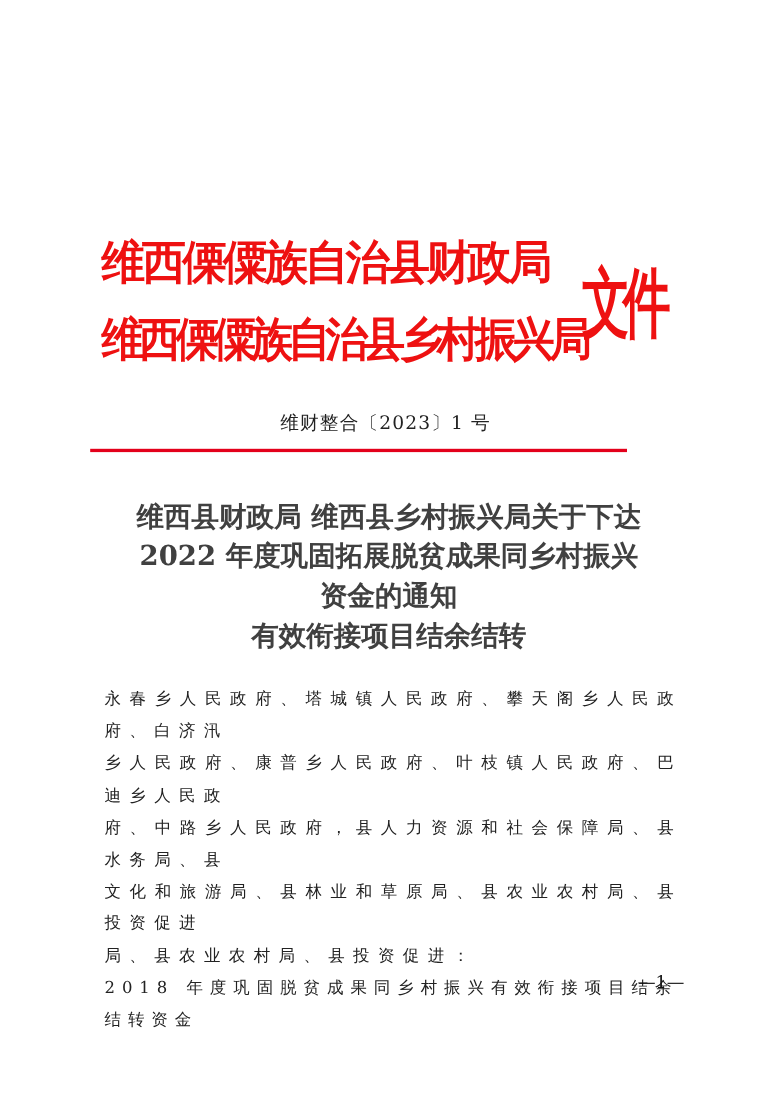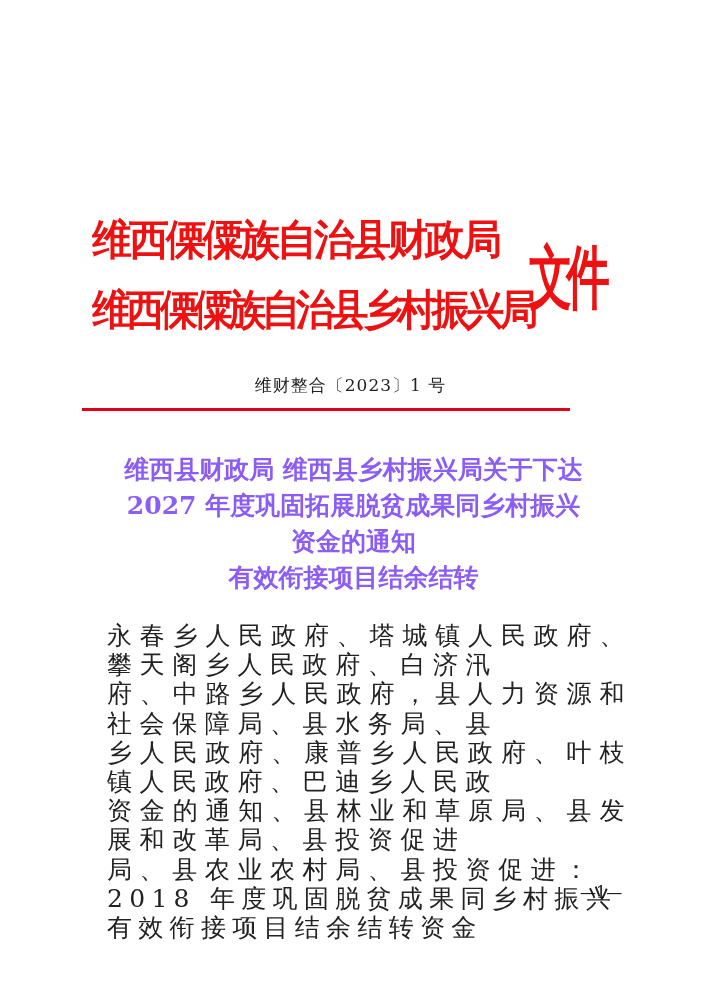--- a/index.html
+++ b/index.html
@@ -103,38 +103,38 @@
     .title {
       position: absolute;
       left: 0;
       width: 707px;
       top: 452px;
       text-align: center;
       font-family: "DejaVu Serif", "Liberation Serif", serif;
       font-weight: bold;
       font-size: 25px;
       line-height: 36px;
-      color: #8b5cf6;
+      color: #404040;
     }
     .title-line {
       display: block;
       white-space: nowrap;
       letter-spacing: 0px;
     }
     .title-line.t1 { margin-left: 0px; letter-spacing: 0px; }
     .title-line.t2 { margin-left: 0px; }
 
     
     .body-text {
       position: absolute;
-      left: 107px;
+      left: 95px;
       top: 621px;
       width: 525px;
       font-family: "DejaVu Serif", "Liberation Serif", serif;
-      font-size: 25px;
+      font-size: 15px;
       line-height: 29.2px;
       color: #222;
     }
     .addressees {
       letter-spacing: 7.6px;
       text-align: justify;
       margin: 0;
     }
     .para {
       margin: 0;
@@ -166,31 +166,31 @@
   </div>
 
   <div class="doc-number">
     <span class="inner">维财整合〔2023〕1 号</span>
   </div>
 
   <div class="red-rule"></div>
 
   <div class="title">
     <span class="title-line t1">维西县财政局  维西县乡村振兴局关于下达</span>
-    <span class="title-line t2">2027 年度巩固拓展脱贫成果同乡村振兴</span>
+    <span class="title-line t2">2022 年度巩固拓展脱贫成果同乡村振兴</span>
     <span class="title-line t4">资金的通知</span>
     <span class="title-line t3">有效衔接项目结余结转</span>
   </div>
 
   <div class="body-text">
     <div class="addressees">
       <div>永春乡人民政府、塔城镇人民政府、攀天阁乡人民政府、白济汛</div>
+      <div>乡人民政府、康普乡人民政府、叶枝镇人民政府、巴迪乡人民政</div>
       <div>府、中路乡人民政府，县人力资源和社会保障局、县水务局、县</div>
-      <div>乡人民政府、康普乡人民政府、叶枝镇人民政府、巴迪乡人民政</div>
-      <div>资金的通知、县林业和草原局、县发展和改革局、县投资促进</div>
+      <div>文化和旅游局、县林业和草原局、县农业农村局、县投资促进</div>
       <div>局、县农业农村局、县投资促进：</div>
     </div>
     <div class="para">
       <div style="text-indent:0; letter-spacing:6.3px;">2018 年度巩固脱贫成果同乡村振兴有效衔接项目结余结转资金</div>
     </div>
   </div>
 
   <div class="page-number">—1—</div>
 
 </div>

